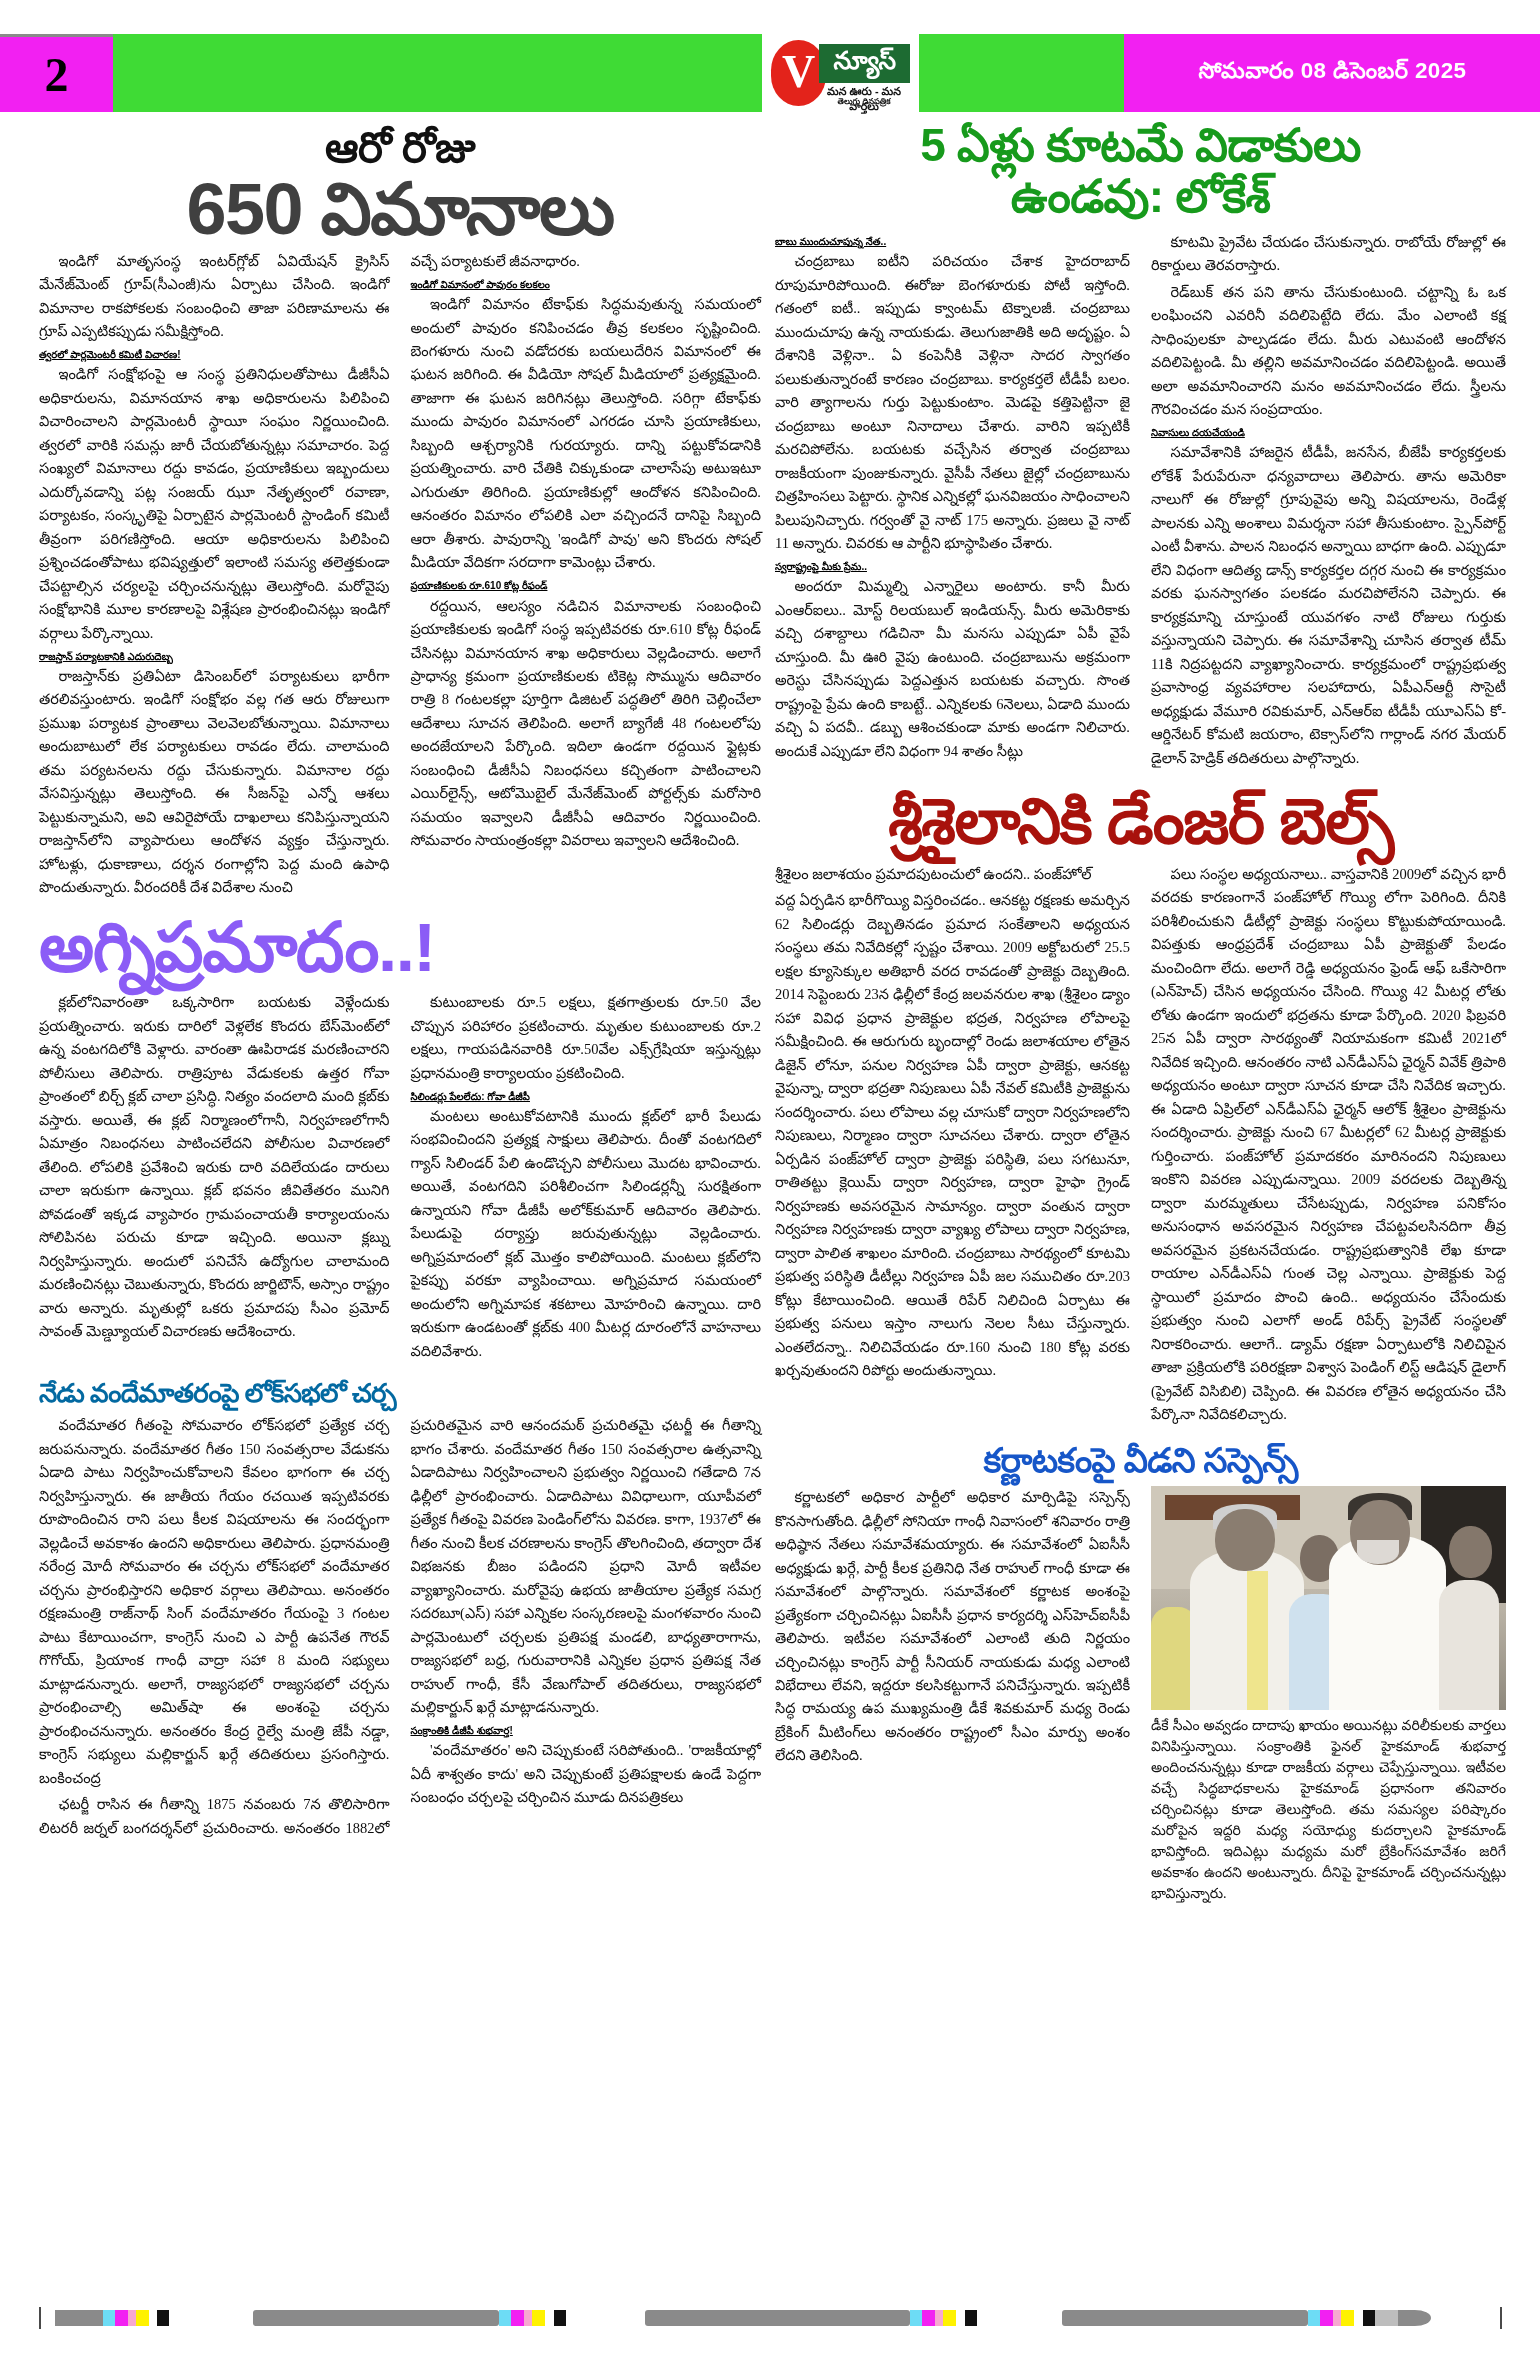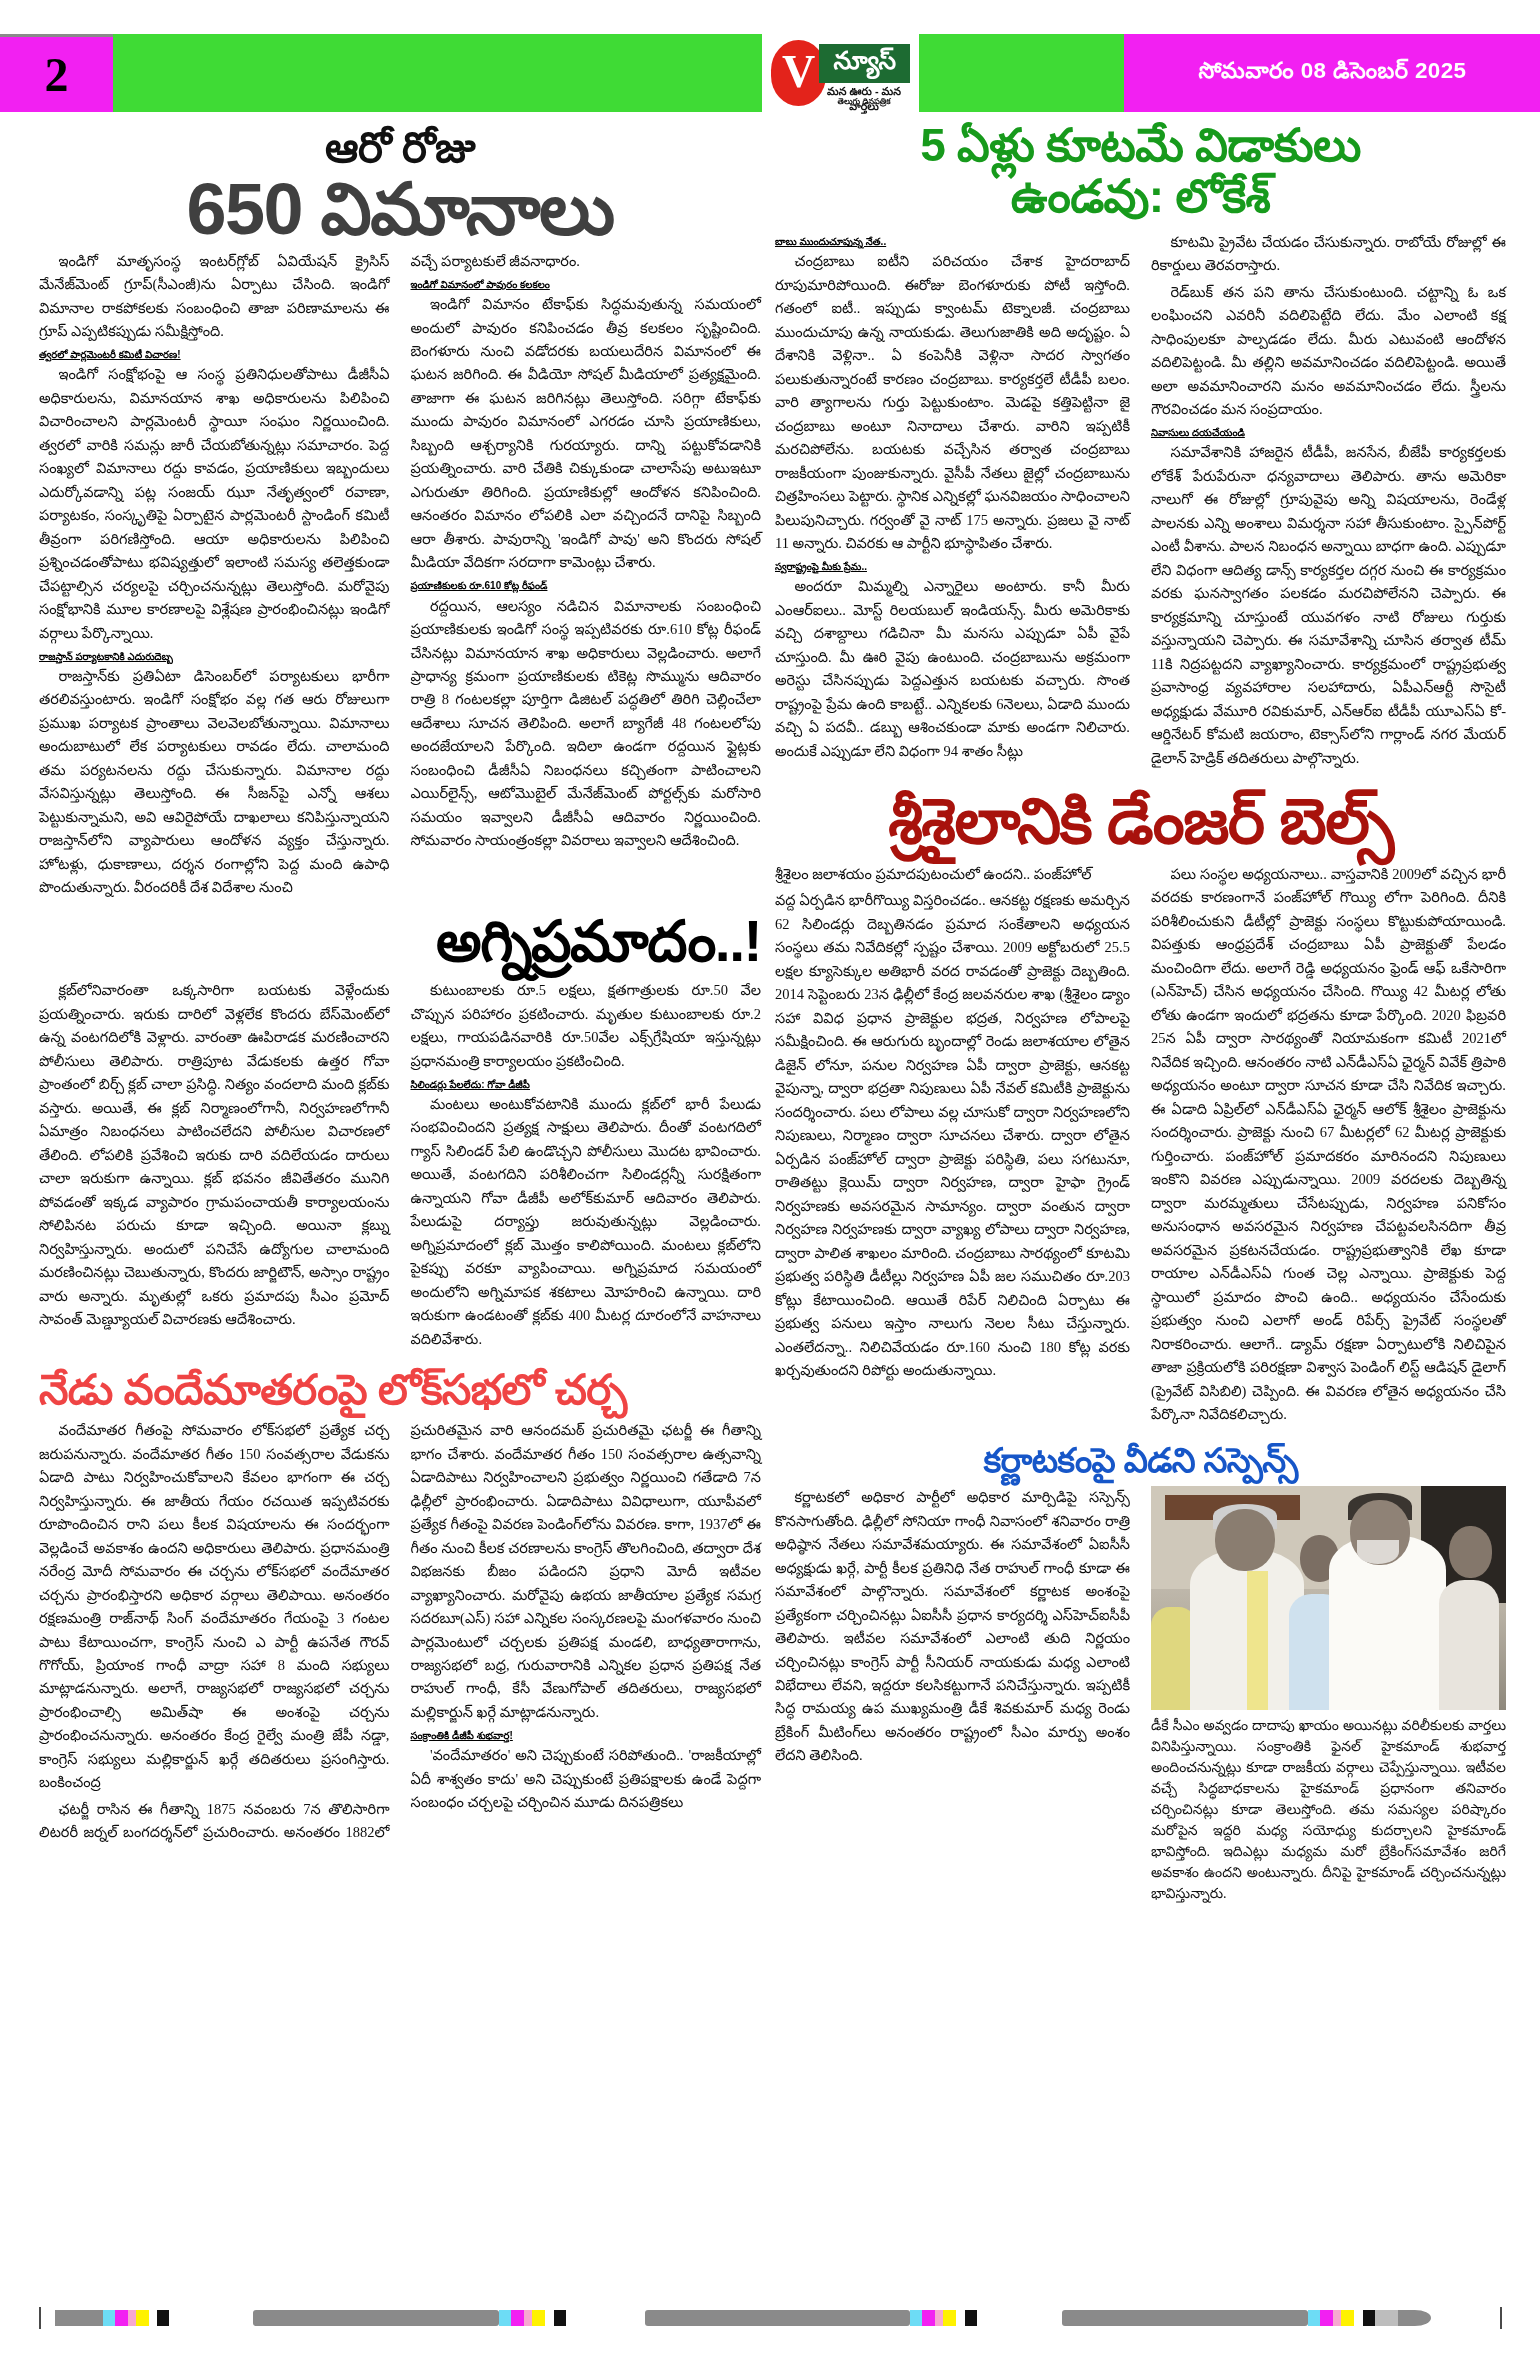--- a/index.html
+++ b/index.html
@@ -60,32 +60,32 @@
     text-align:center; font-family:"Liberation Sans", sans-serif;
     font-weight:bold; color:#404040; font-size:72px; letter-spacing:-1.5px;
     line-height:1.0; margin:0 0 4.5px;
   }
   .head-green {
     text-align:center; font-family:"Liberation Sans", sans-serif;
     font-weight:bold; color:#179a1c; font-size:46px; letter-spacing:-0.7px;
     line-height:1.15; margin:0 0 7.5px;
   }
   .head-red {
-    text-align:right; font-family:"Liberation Sans", sans-serif;
-    font-weight:bold; color:#000000; font-size:57px; letter-spacing:-1.5px;
+    text-align:left; font-family:"Liberation Sans", sans-serif;
+    font-weight:bold; color:#8b5cf6; font-size:69px; letter-spacing:-1.5px;
     line-height:1.0; margin:1.5px 0 9px;
   }
   .head-darkred {
     text-align:center; font-family:"Liberation Sans", sans-serif;
     font-weight:bold; color:#a8120c; font-size:63px; letter-spacing:-1.5px;
     line-height:1.0; margin:1.5px 0 10.4px;
   }
   .head-purple {
-    text-align:left; font-family:Liberation Sans, sans-serif;
-    font-weight:bold; color:#ef4444; font-size:42px; letter-spacing:-0.7px;
+    text-align:left; font-family:Liberation Serif, serif;
+    font-weight:bold; color:#0369a1; font-size:26px; letter-spacing:-0.7px;
     line-height:1.05; margin:3px 0 7.5px;
   }
   .head-blue2 {
     text-align:center; font-family:"Liberation Sans", sans-serif;
     font-weight:bold; color:#1656c8; font-size:34px; letter-spacing:-0.7px;
     line-height:1.05; margin:3px 0 7.5px;
   }
 
   
   .cols2 { column-count:2; column-gap:21px; }

